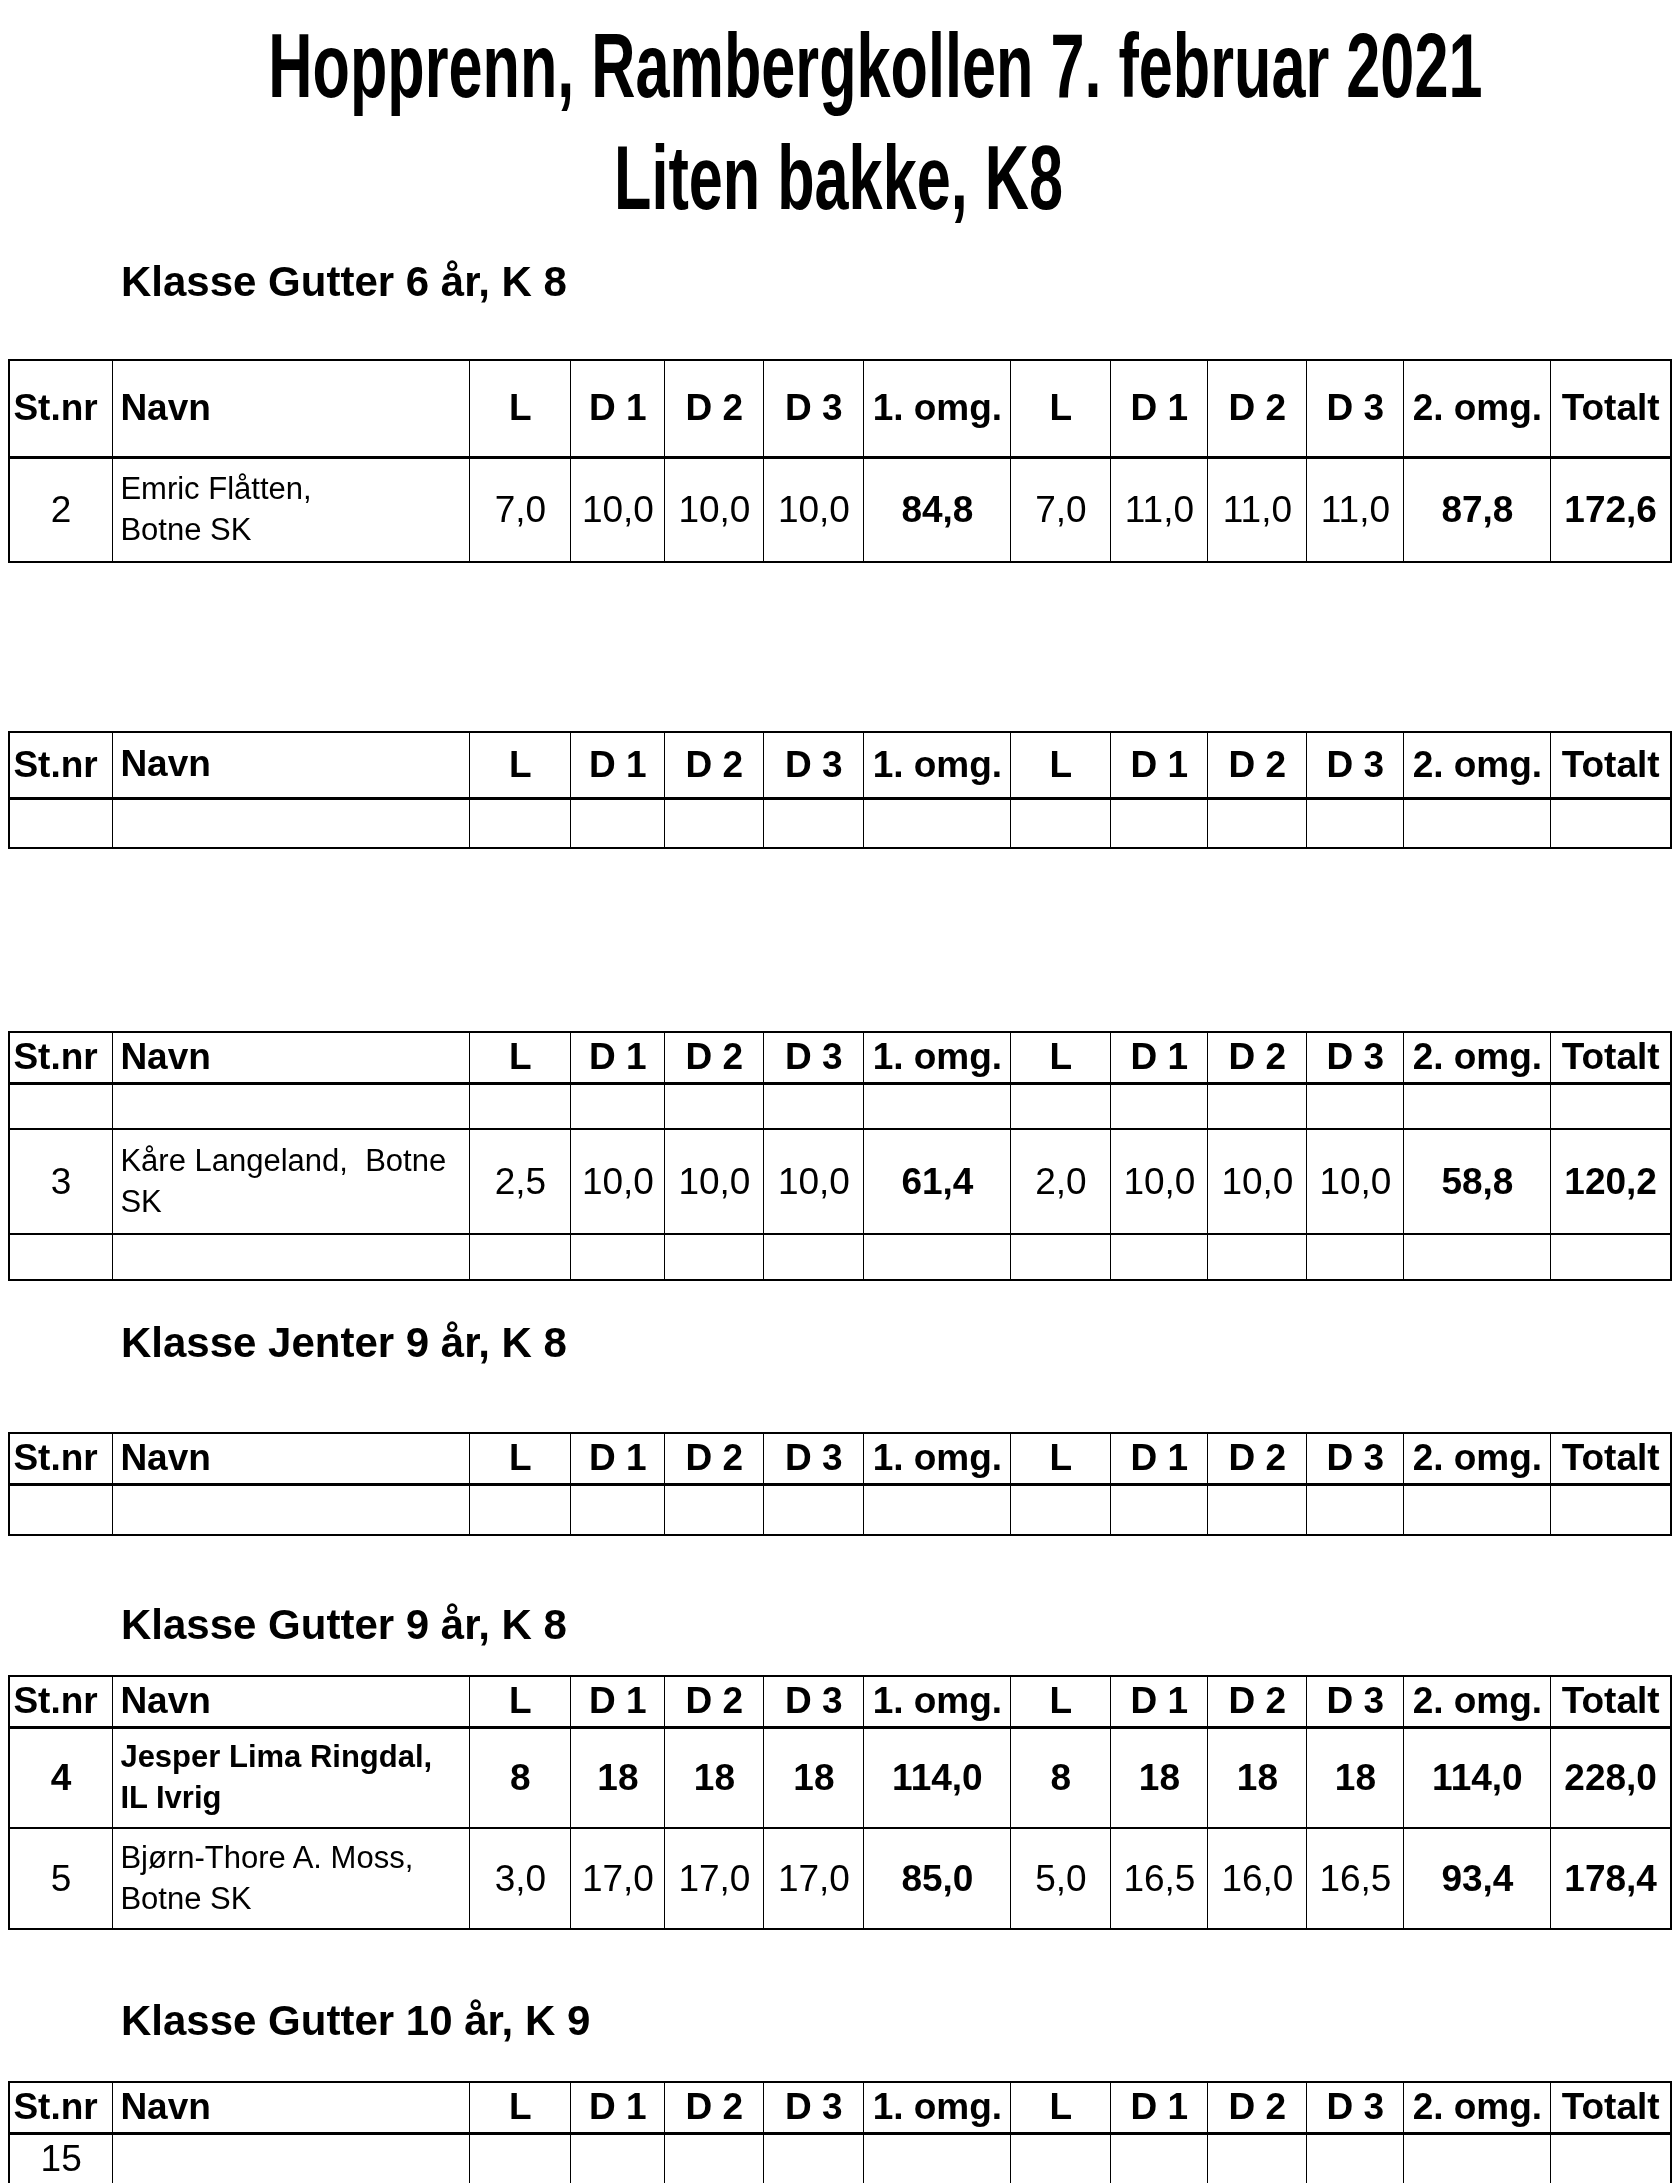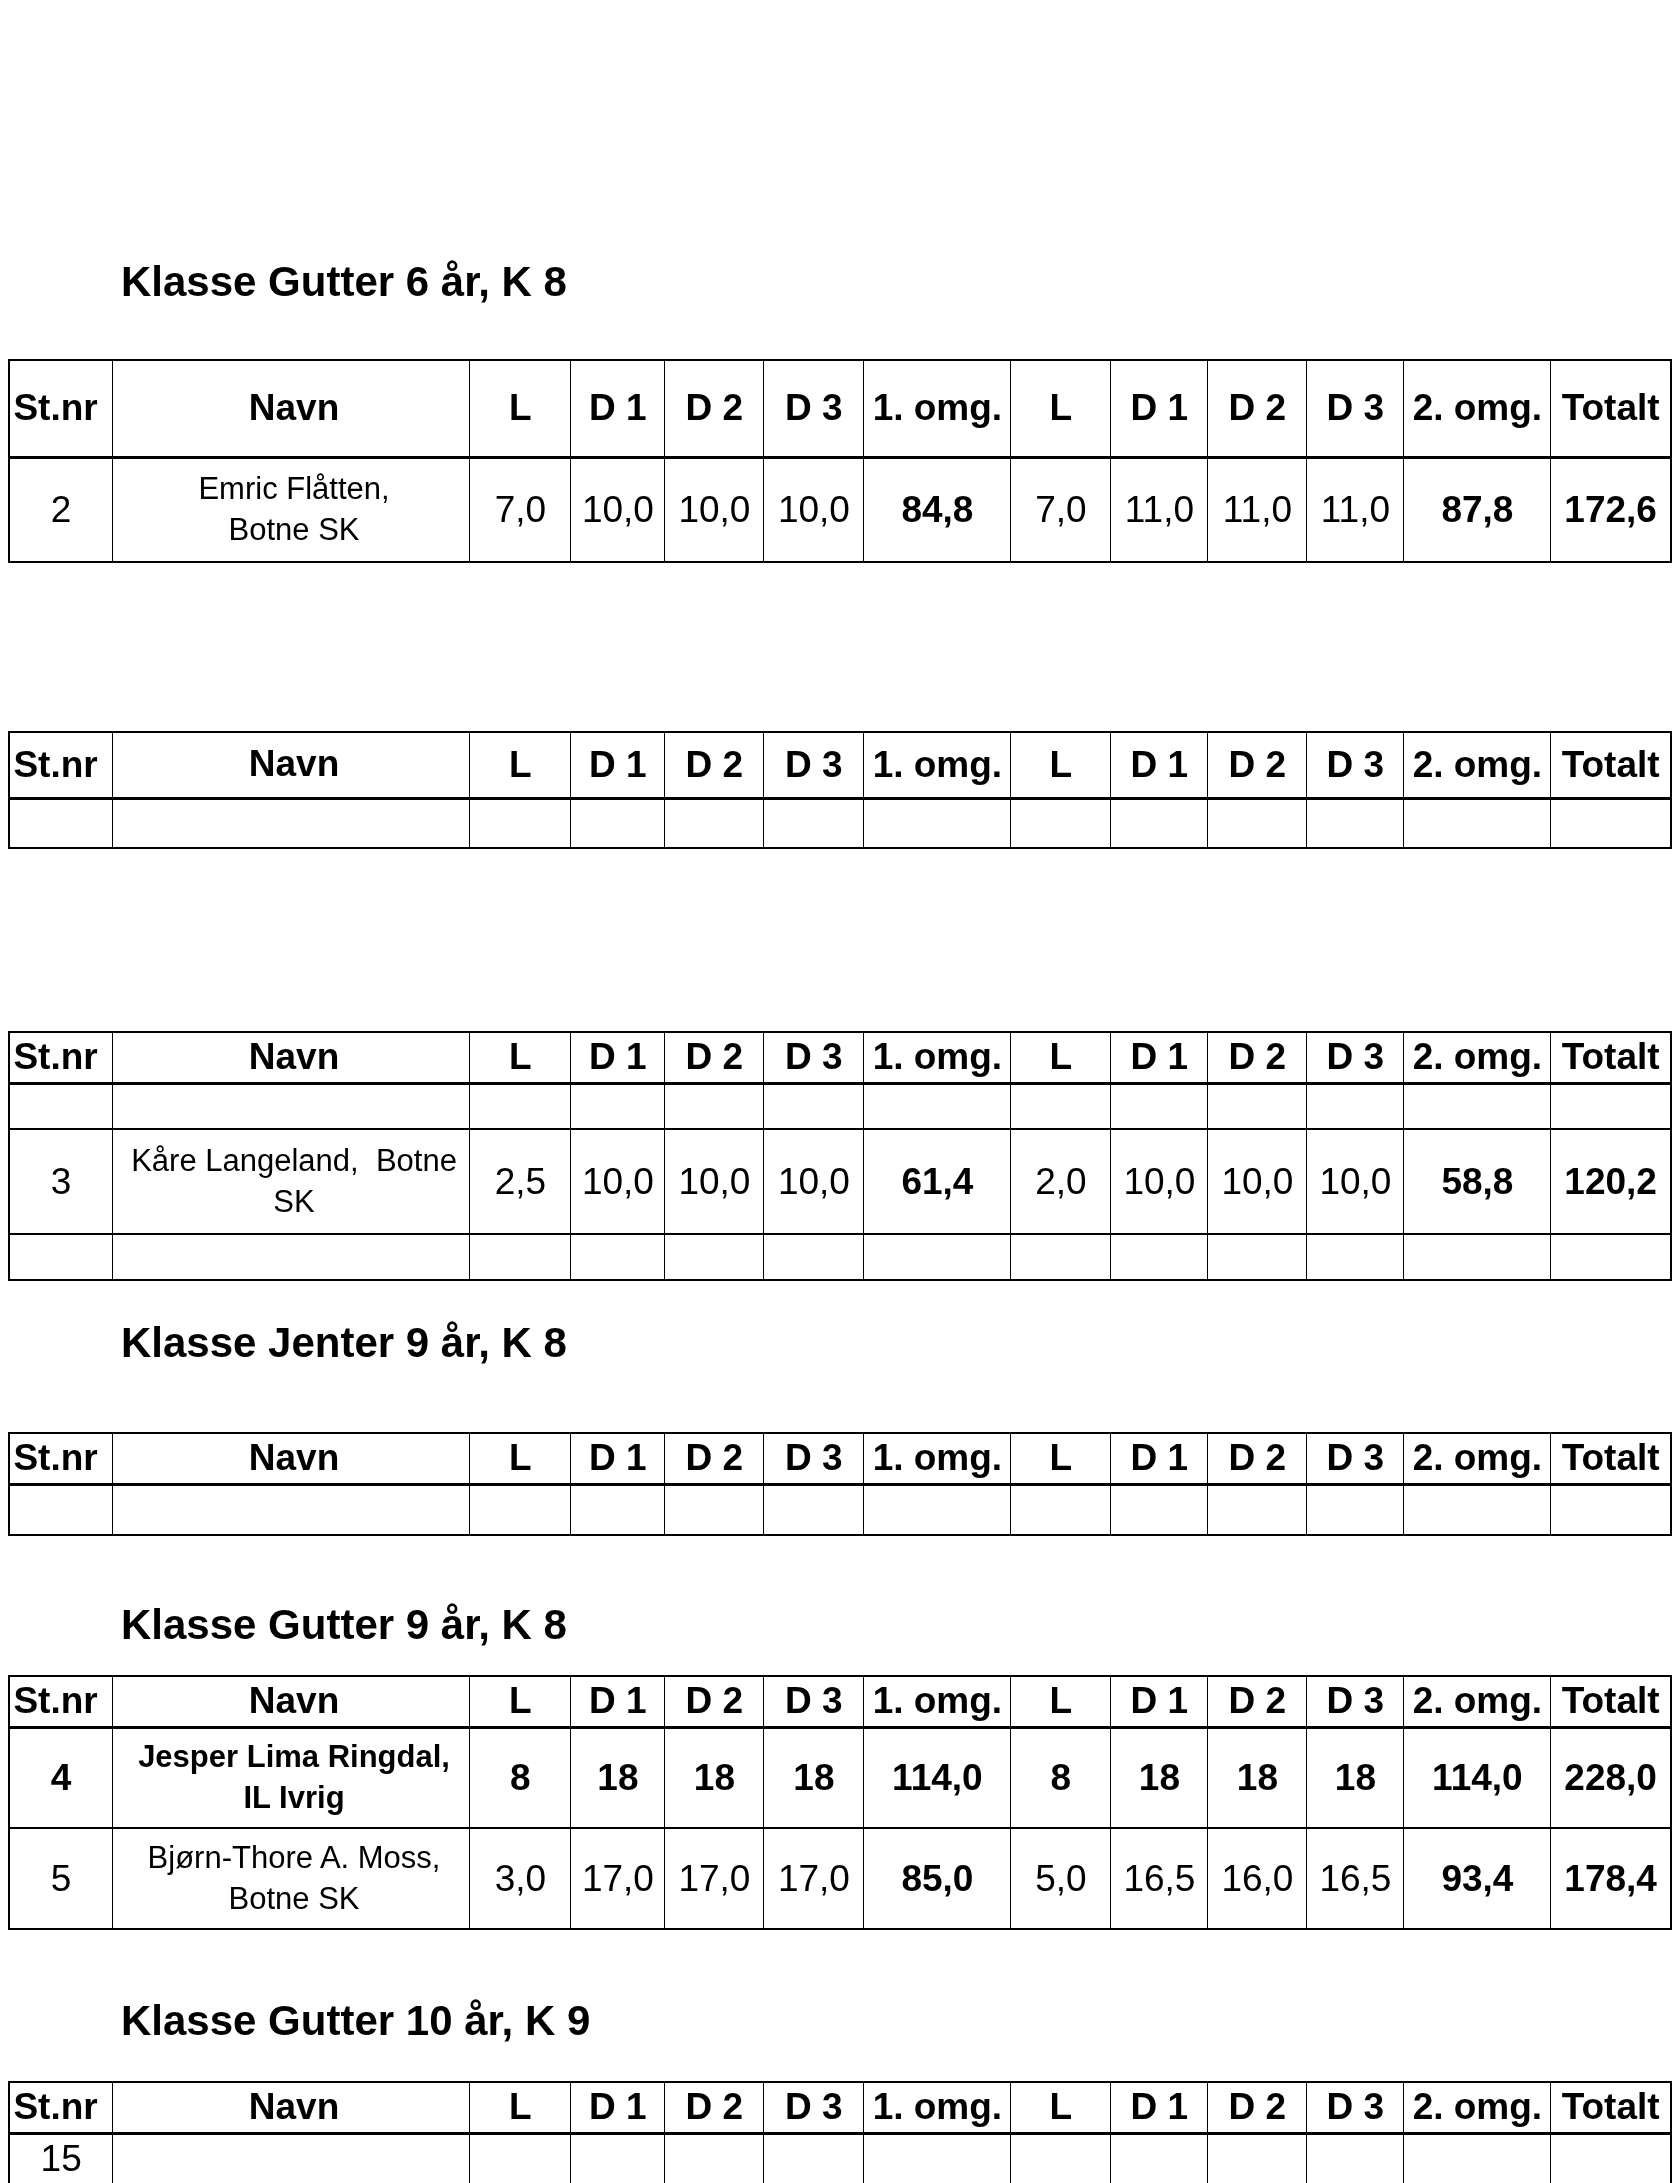--- a/index.html
+++ b/index.html
@@ -58,21 +58,21 @@
     padding:0;
     overflow:hidden;
   }
   table.tbl thead td {
     font-weight:bold;
     border-bottom:3.9px solid #000;
   }
   table.tbl td.c-stnr { text-align:center;margin-top:21px; }
   table.tbl thead td.c-stnr { text-align:left; padding-left:3.5px; }
   table.tbl td.c-name {
-    text-align:center;
+    text-align:left;
     padding-left:7px;
     padding-right:1.7px;
     font-size:31px;
     line-height:1.32;
     white-space:pre-wrap;
   }
   table.tbl thead td.c-name { font-size:37px; white-space:nowrap; }
   table.tbl td.b { font-weight:bold; }
   table.tbl tr.bold-all td { font-weight:bold; }
 
@@ -89,20 +89,24 @@
   .t5 tr.hdr   { height:46px; }
   .t5 tr.data  { height:101px; }
   .t6 tr.hdr   { height:49px; }
   .t6 tr.empty { height:51px; }
 </style>
 </head>
 <body>
 
 <div class="page">
 
+  <div class="title">
+    <div class="title-line">Hopprenn, Rambergkollen 7. februar 2021</div>
+    <div class="title-line">Liten bakke, K8</div>
+  </div>
 
   <div class="heading" style="top:261px;">Klasse Gutter 6 år, K 8</div>
   <table class="tbl t1" style="top:359px;">
       <colgroup>
         <col style="width: 104px;">
         <col style="width: 357px;">
         <col style="width: 101px;">
         <col style="width: 94px;">
         <col style="width: 99px;">
         <col style="width: 100px;">

